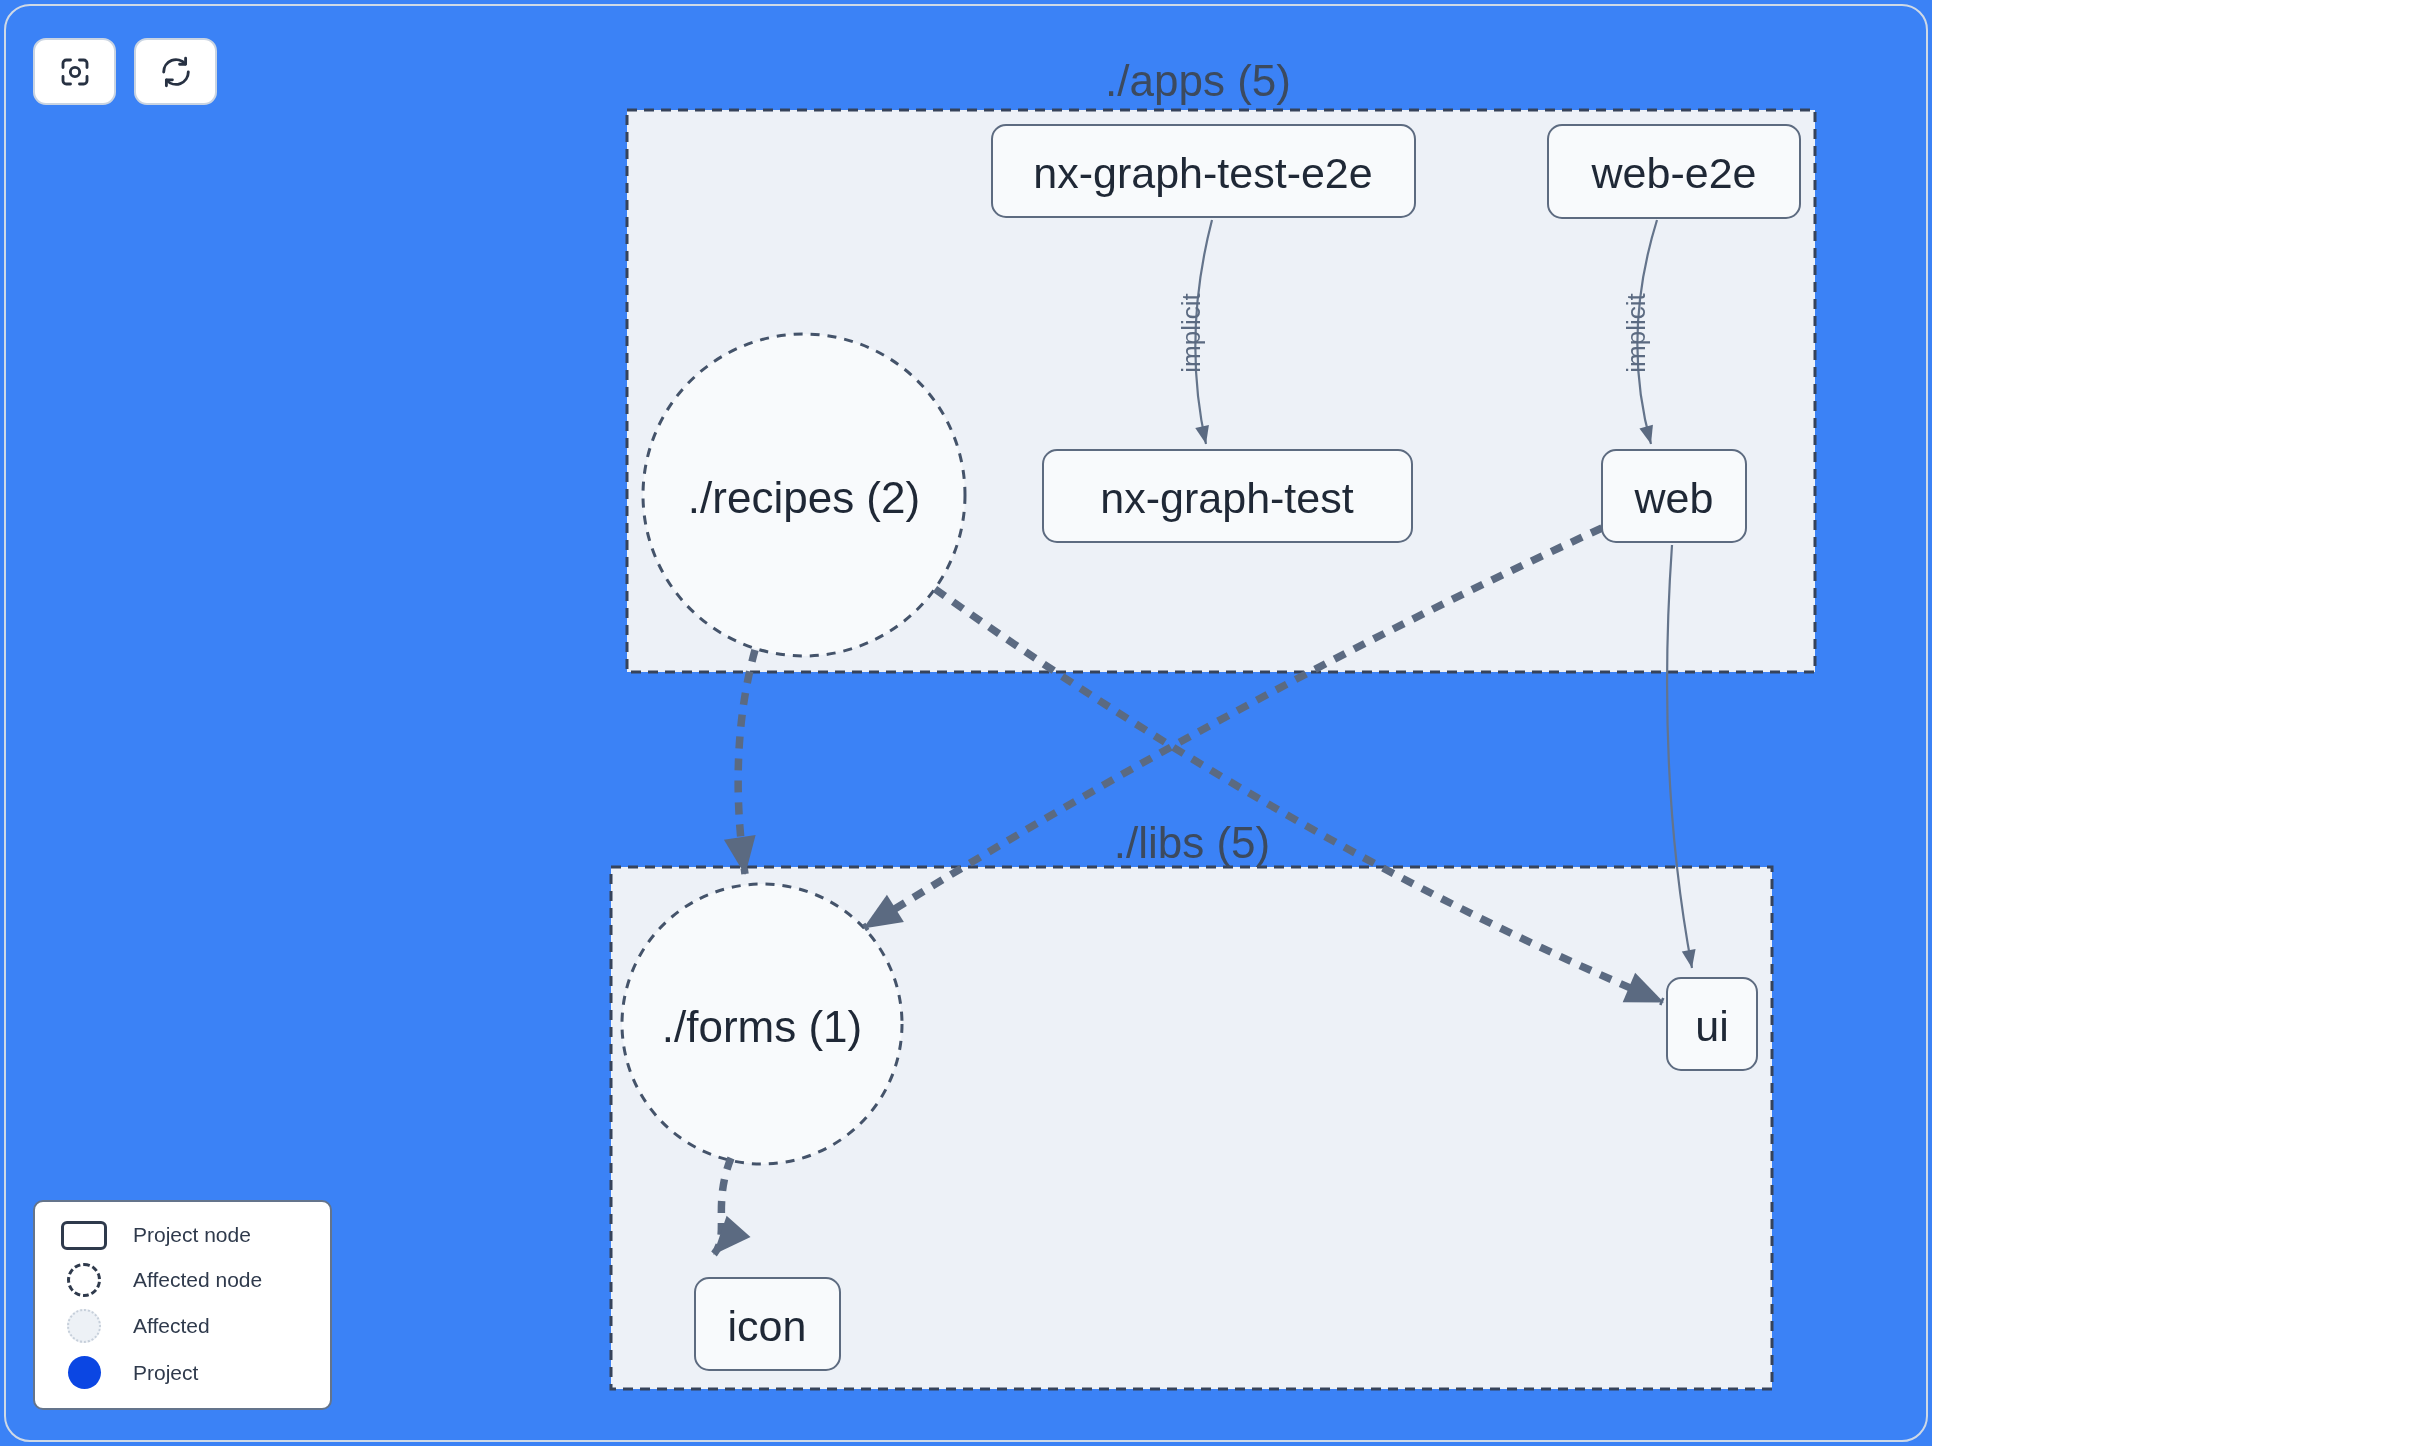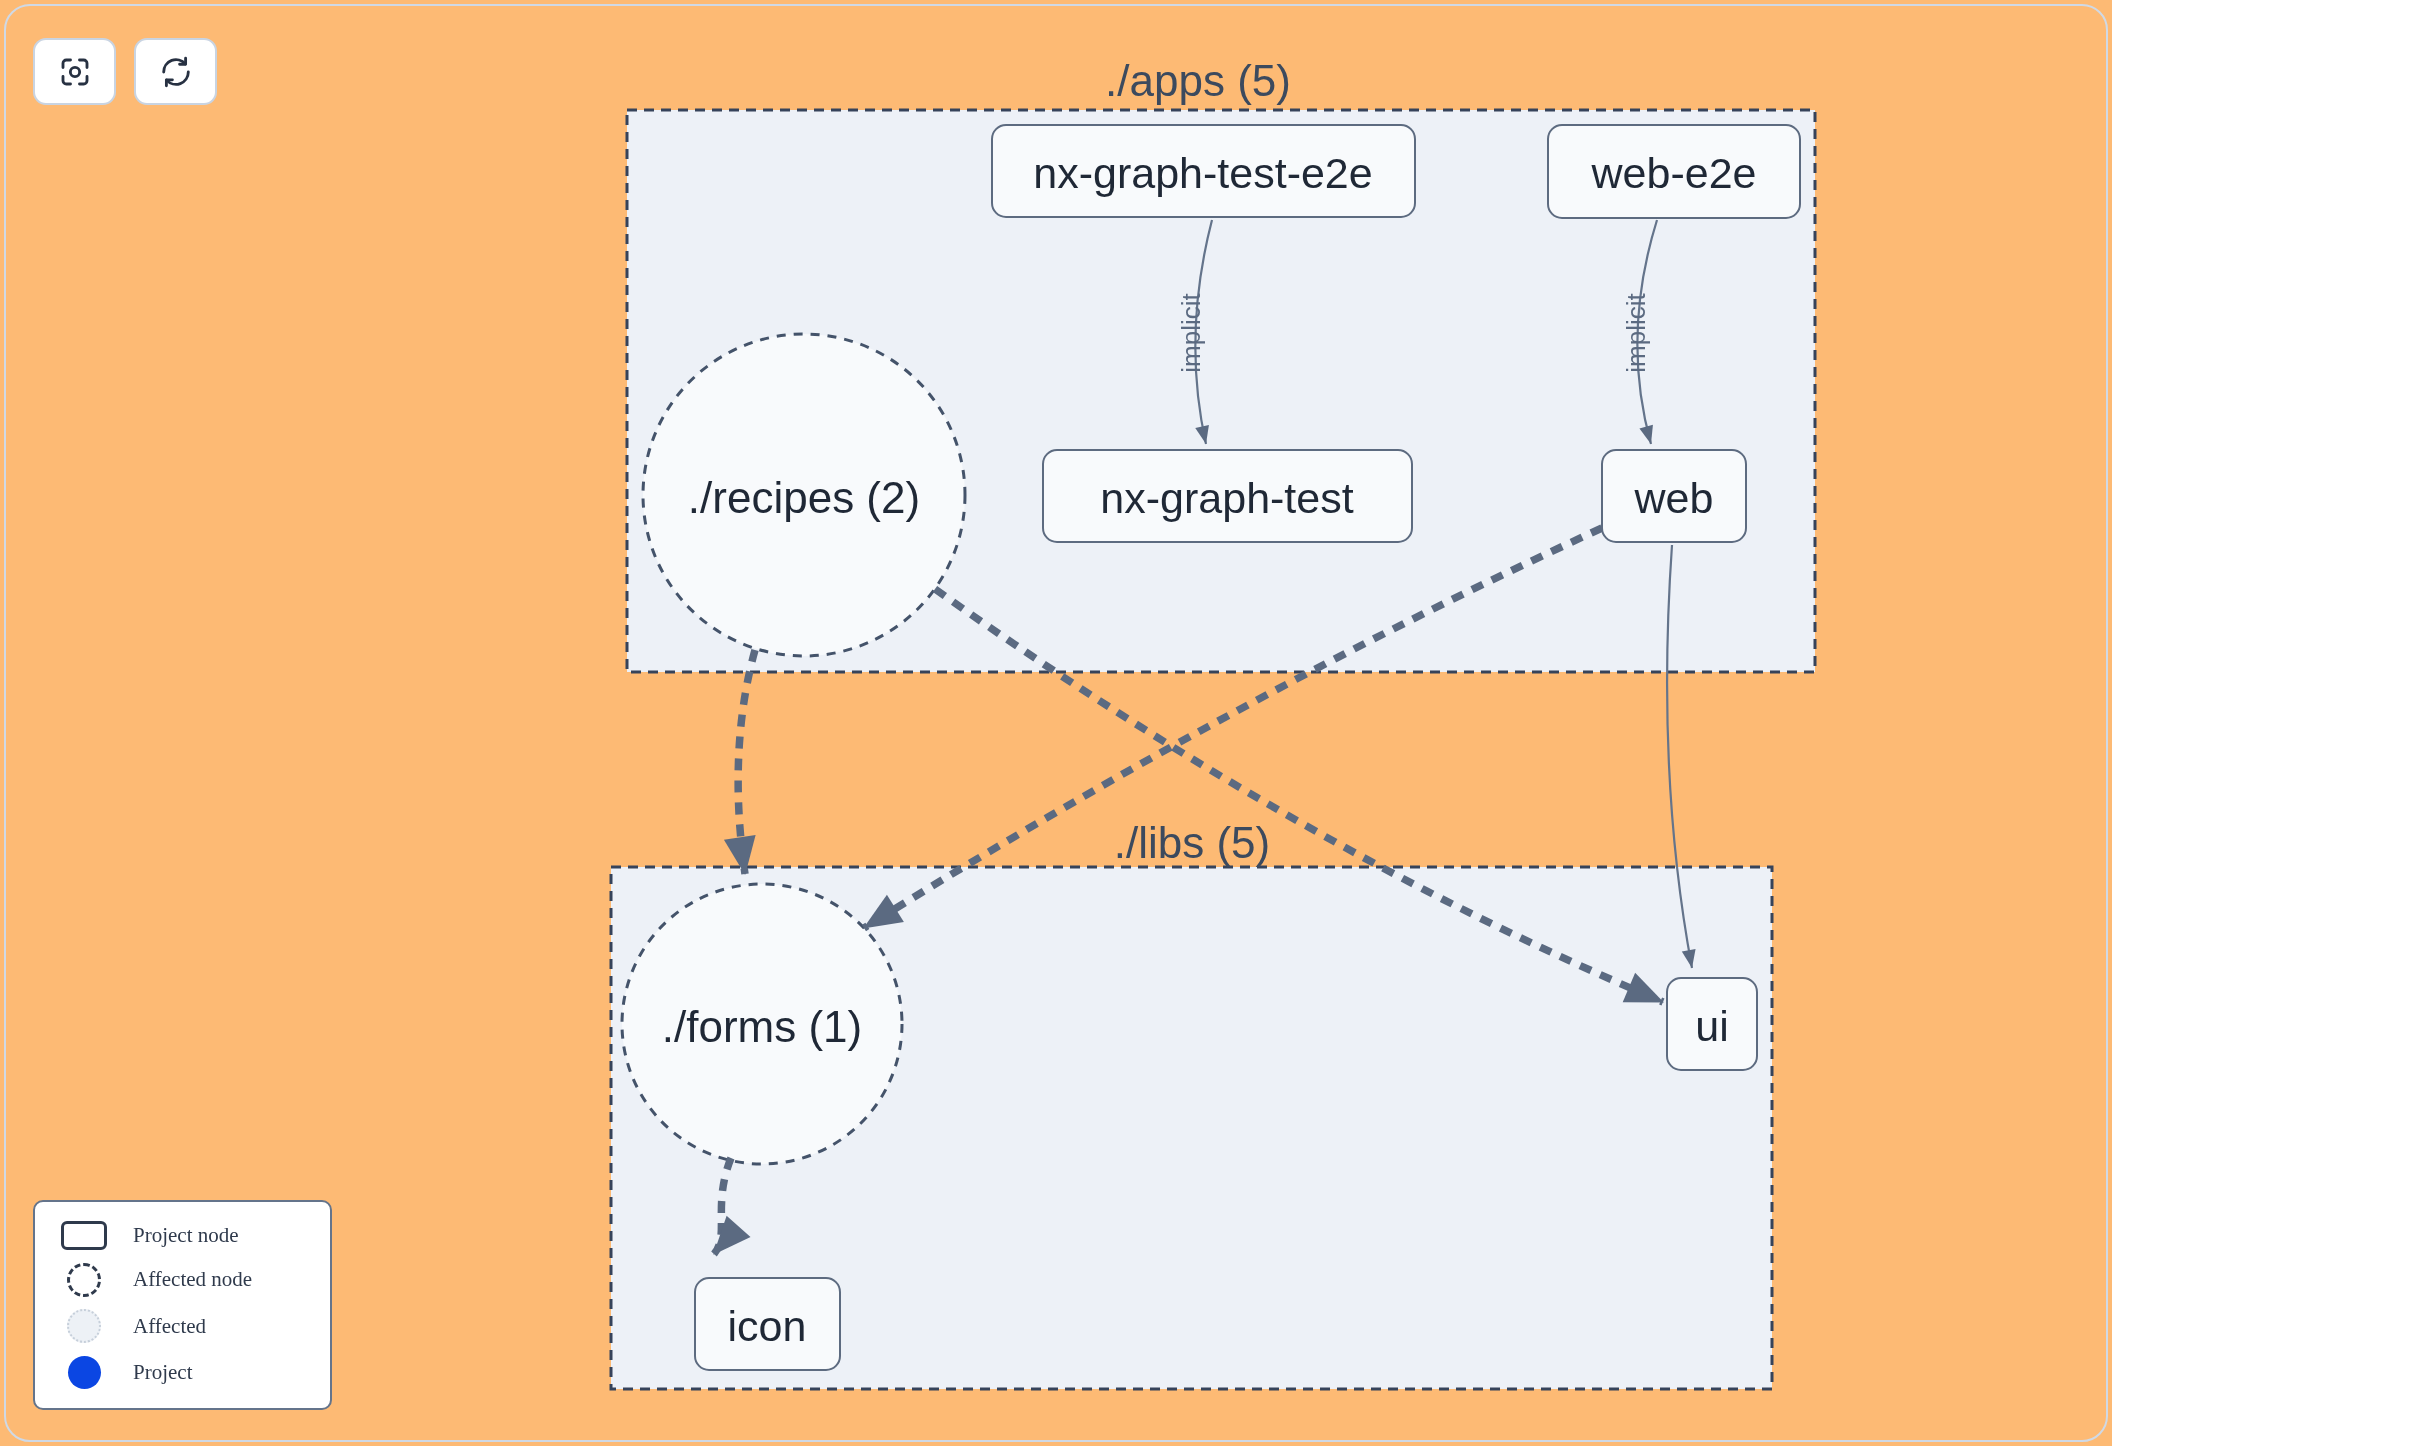--- a/index.html
+++ b/index.html
@@ -1,16 +1,16 @@
 <!DOCTYPE html>
 <html><head>
 <meta charset="utf-8">
 <style>
   html,body{margin:0;padding:0;background:#fff;}
-  .stage{position:relative;width:2112px;height:1446px;background:#fdba74;
+  .stage{position:relative;width:1932px;height:1446px;background:#3b82f6;
          font-family:"Liberation Sans",sans-serif;overflow:hidden;}
   .page-frame{position:absolute;left:4px;top:4px;right:4px;bottom:4px;
               border:2px solid #cfd9e6;border-radius:26px;pointer-events:none;}
 
   
   .toolbar{position:absolute;left:33px;top:38px;display:flex;gap:18px;z-index:30;}
   .tool-btn{width:83px;height:67px;background:#ffffff;border:2px solid #c9d4e2;
             border-radius:13px;display:flex;align-items:center;justify-content:center;
             cursor:pointer;padding:0;}
   .tool-btn svg{width:36px;height:36px;stroke:#273142;fill:none;
@@ -26,21 +26,21 @@
   .node-label{font-size:43px;fill:#1f2836;text-anchor:middle;dominant-baseline:central;}
   .edge-thin{fill:none;stroke:#64748b;stroke-width:2.2;}
   .edge-thick{fill:none;stroke:#5b6a81;stroke-width:7.5;stroke-dasharray:12 10;}
   .edge-label{font-size:26px;fill:#5b6a81;text-anchor:middle;dominant-baseline:central;}
 
   
   .legend{position:absolute;left:33px;top:1200px;width:299px;height:210px;
           box-sizing:border-box;background:#ffffff;border:2px solid #64748b;
           border-radius:10px;z-index:30;display:flex;flex-direction:column;
           justify-content:space-evenly;padding:6px 0;}
-  .legend-row{display:flex;align-items:center;font-family:Liberation Serif, serif;}
+  .legend-row{display:flex;align-items:center;}
   .lg-ic{width:98px;display:flex;justify-content:center;align-items:center;flex:0 0 98px;}
   .lg-label{font-size:21px;color:#2f3a4c;}
   .sw-project{width:46px;height:29px;border:3px solid #2f3a4c;border-radius:6px;background:#fff;box-sizing:border-box;}
   .sw-composite{width:34px;height:34px;border:3px dashed #2f3a4c;border-radius:50%;background:#fff;box-sizing:border-box;}
   .sw-affected{width:34px;height:34px;border:2px dotted #c6cfda;border-radius:50%;background:#edf1f6;box-sizing:border-box;}
   .sw-touched{width:33px;height:33px;border-radius:50%;background:#0b46e3;}
 </style>
 </head>
 <body>
 

